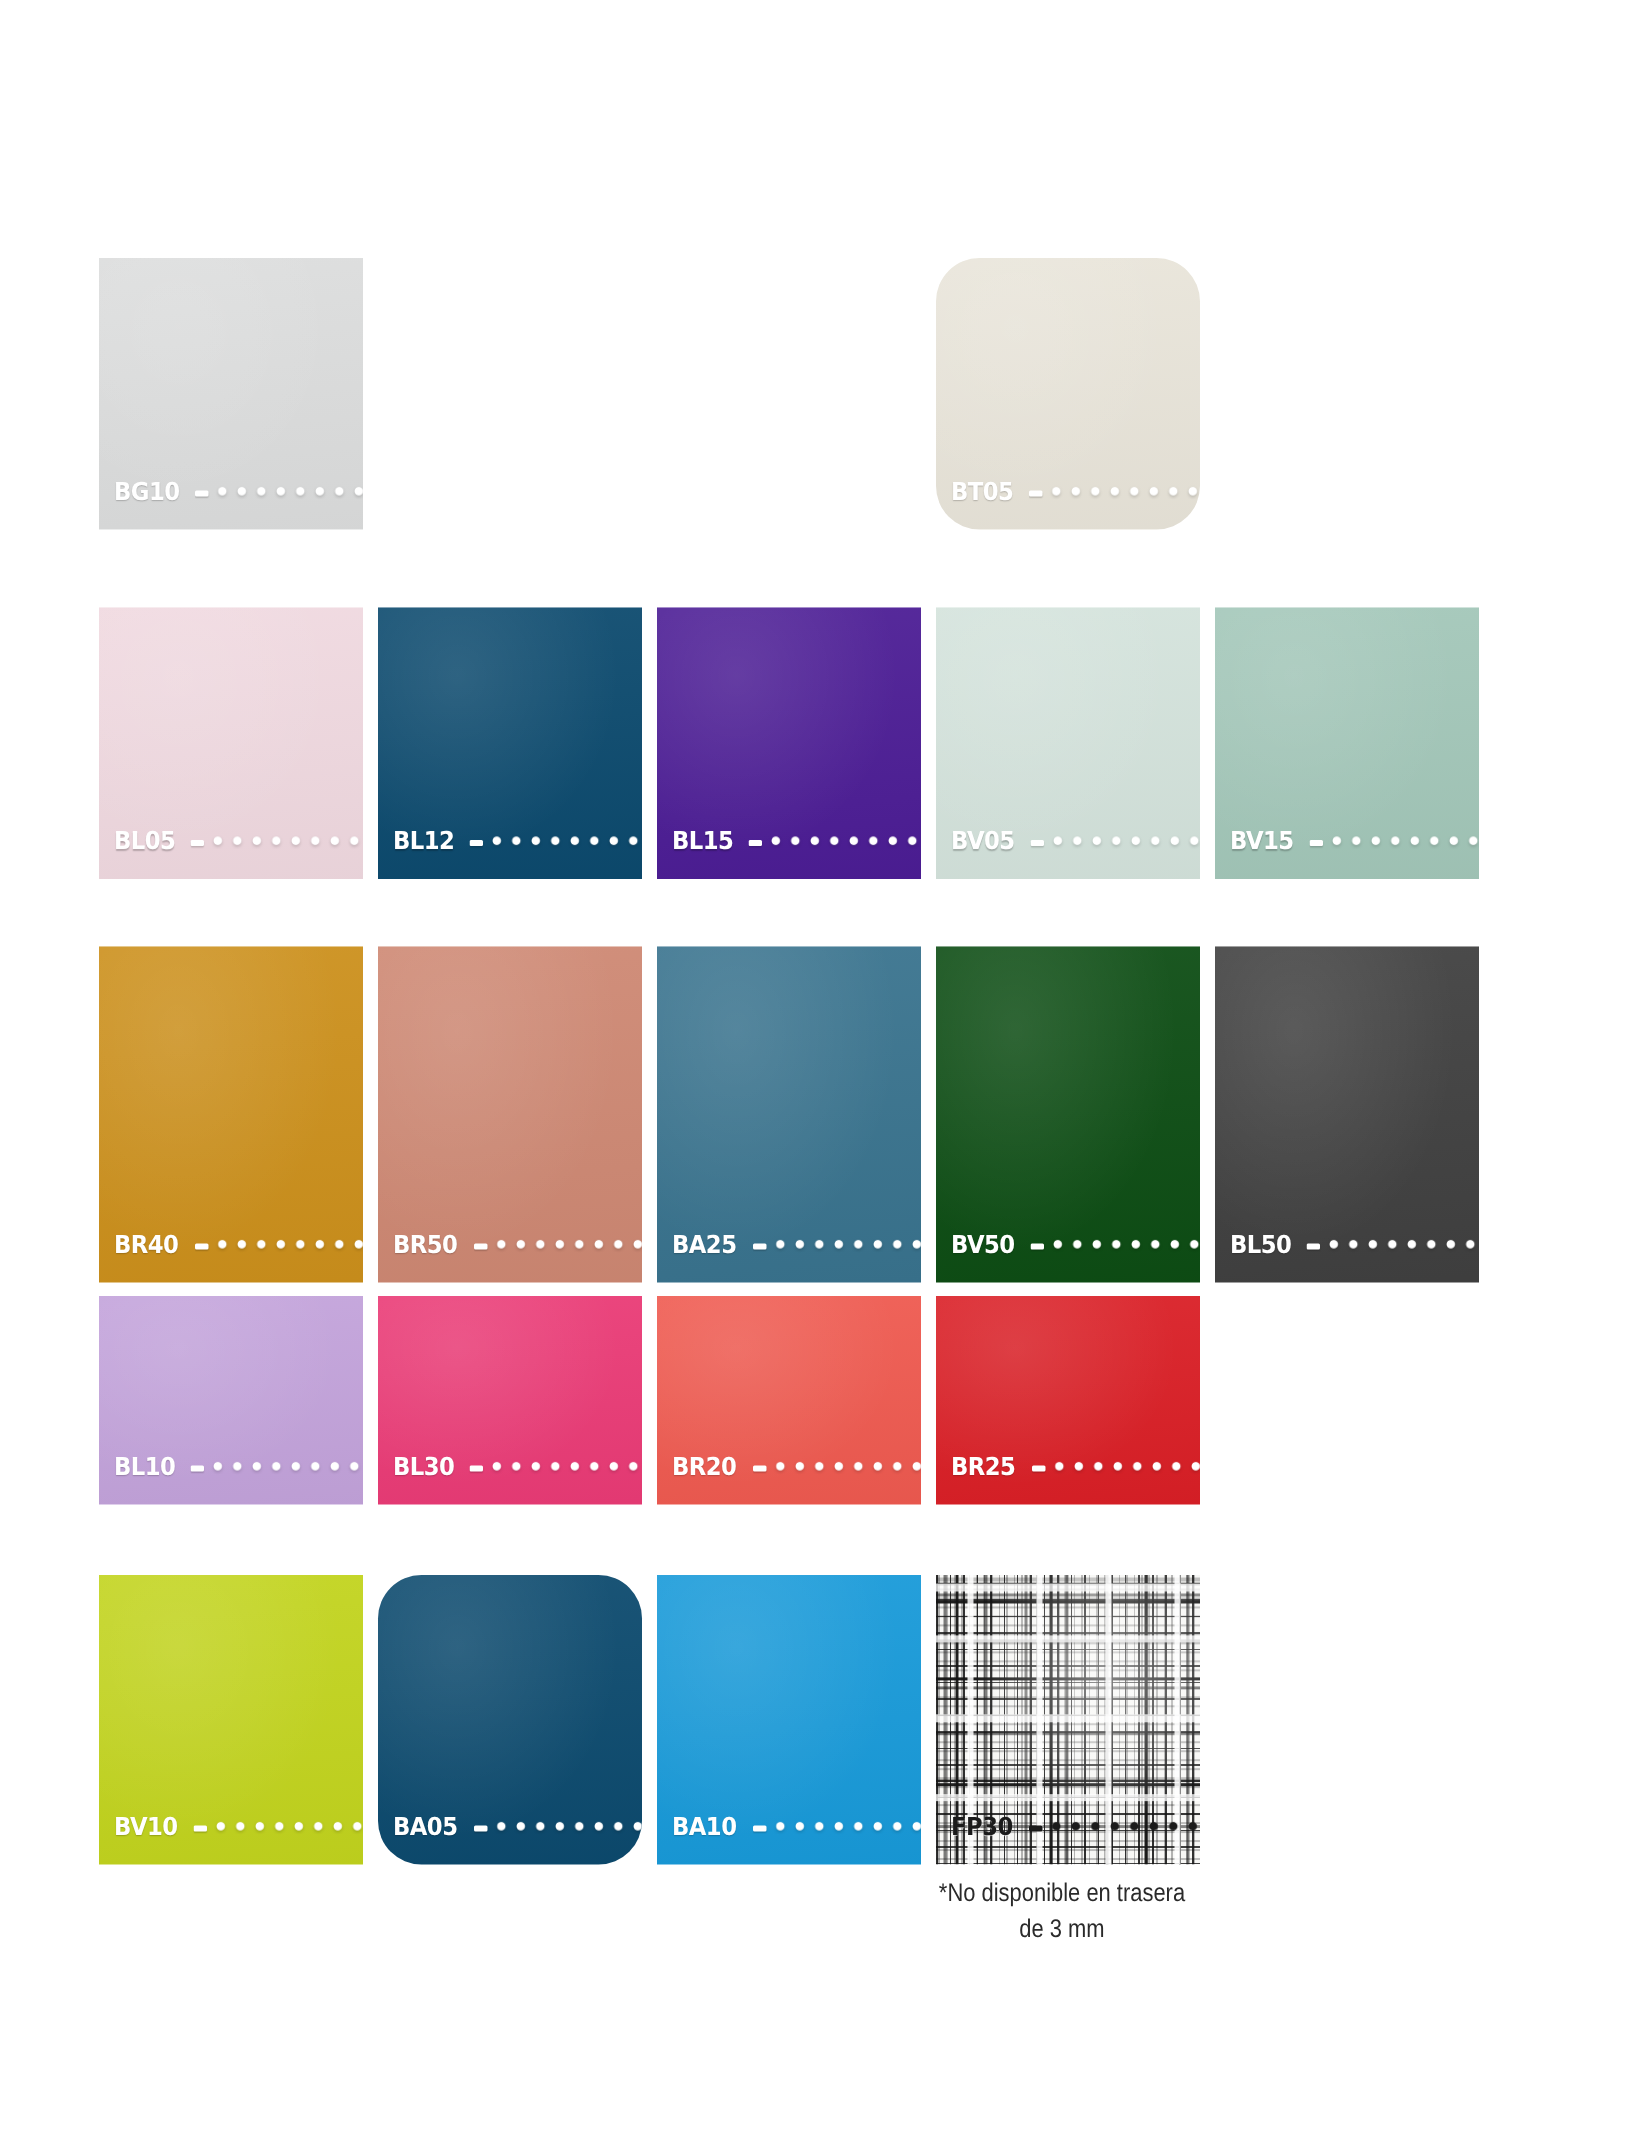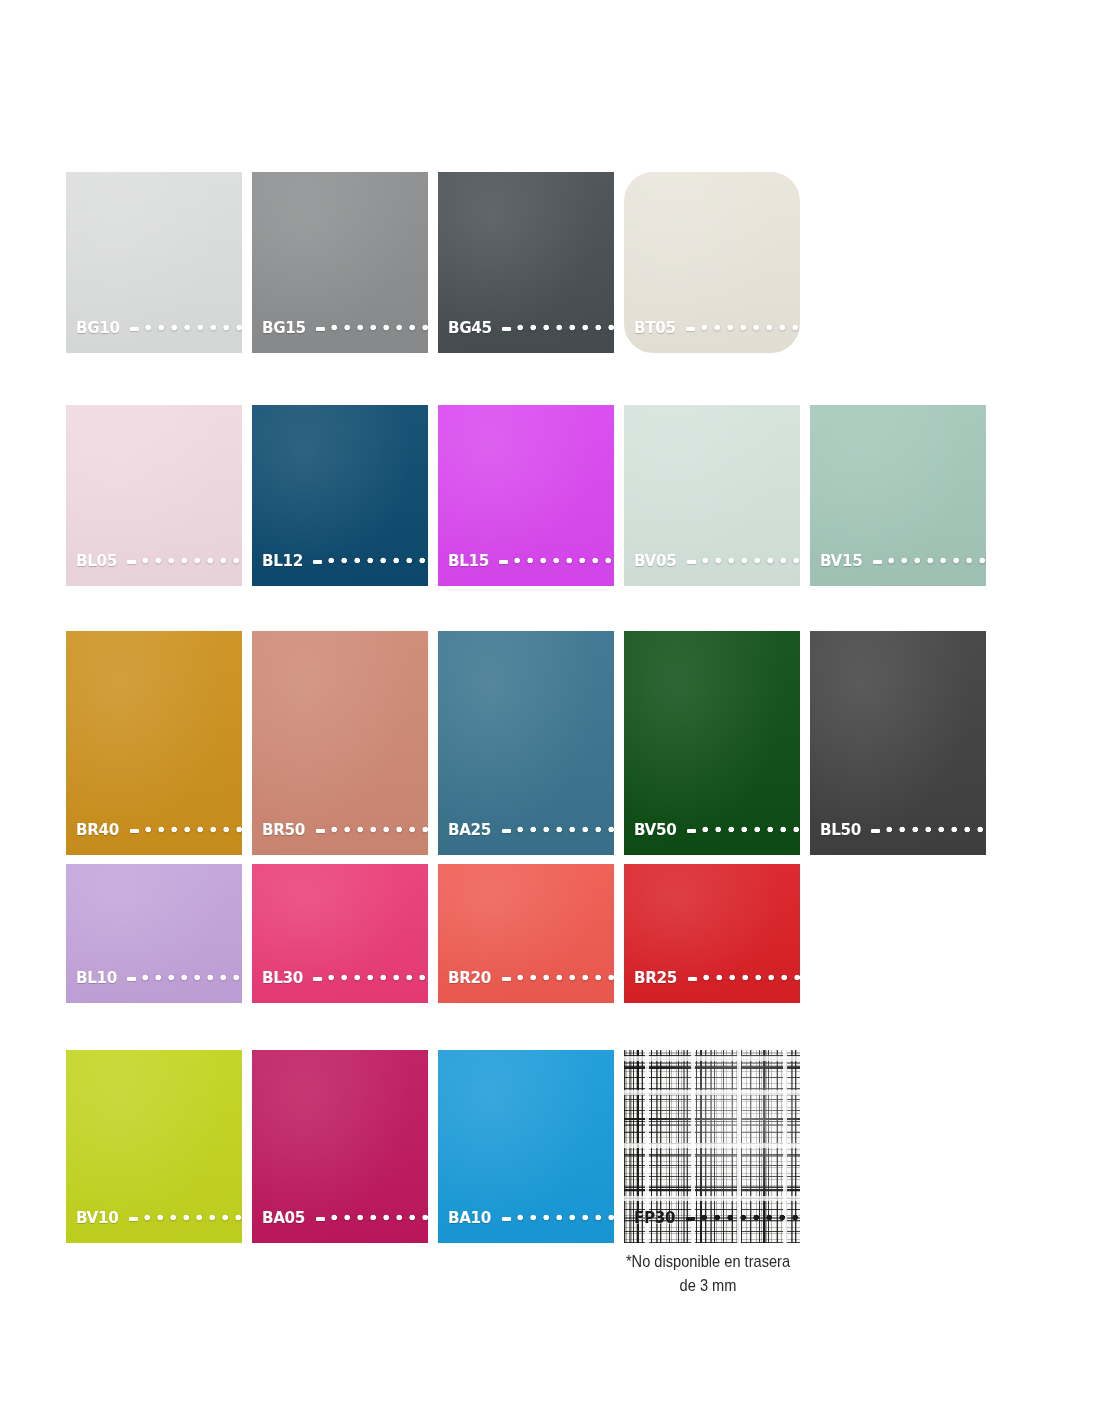--- a/index.html
+++ b/index.html
@@ -174,40 +174,20 @@
         <div class="swatch col-0" style="background-color: rgb(220, 221, 221);">
           <div class="paper"></div>
           <div class="swatch-caption">
             <span class="swatch-code">BG10</span>
             <div class="swatch-dots">
               <span class="dash"></span>
               <span class="dotline"></span>
             </div>
           </div>
         </div>
-        <div class="swatch col-1" style="background-color: rgb(139, 141, 142);">
-          <div class="paper"></div>
-          <div class="swatch-caption">
-            <span class="swatch-code">BG15</span>
-            <div class="swatch-dots">
-              <span class="dash"></span>
-              <span class="dotline"></span>
-            </div>
-          </div>
-        </div>
-        <div class="swatch col-2" style="background-color: rgb(71, 78, 82);">
-          <div class="paper"></div>
-          <div class="swatch-caption">
-            <span class="swatch-code">BG45</span>
-            <div class="swatch-dots">
-              <span class="dash"></span>
-              <span class="dotline"></span>
-            </div>
-          </div>
-        </div>
         <div class="swatch col-3" style="background-color: rgb(233, 229, 218); border-radius: 29px;">
           <div class="paper"></div>
           <div class="swatch-caption">
             <span class="swatch-code">BT05</span>
             <div class="swatch-dots">
               <span class="dash"></span>
               <span class="dotline"></span>
             </div>
           </div>
         </div>
@@ -226,21 +206,21 @@
         <div class="swatch col-1" style="background-color: #0c4a6e;">
           <div class="paper"></div>
           <div class="swatch-caption">
             <span class="swatch-code">BL12</span>
             <div class="swatch-dots">
               <span class="dash"></span>
               <span class="dotline"></span>
             </div>
           </div>
         </div>
-        <div class="swatch col-2" style="background-color: #d946ef; text-align: right;">
+        <div class="swatch col-2" style="background-color: #4c1d95; text-align: right;">
           <div class="paper"></div>
           <div class="swatch-caption">
             <span class="swatch-code">BL15</span>
             <div class="swatch-dots">
               <span class="dash"></span>
               <span class="dotline"></span>
             </div>
           </div>
         </div>
         <div class="swatch col-3" style="background-color: rgb(212, 227, 220);">
@@ -362,21 +342,21 @@
         <div class="swatch col-0" style="background-color: rgb(194, 212, 30);">
           <div class="paper"></div>
           <div class="swatch-caption">
             <span class="swatch-code">BV10</span>
             <div class="swatch-dots">
               <span class="dash"></span>
               <span class="dotline"></span>
             </div>
           </div>
         </div>
-        <div class="swatch col-1" style="background-color: #be185d;">
+        <div class="swatch col-1" style="background-color: #0c4a6e; border-radius: 29px;">
           <div class="paper"></div>
           <div class="swatch-caption">
             <span class="swatch-code">BA05</span>
             <div class="swatch-dots">
               <span class="dash"></span>
               <span class="dotline"></span>
             </div>
           </div>
         </div>
         <div class="swatch col-2" style="background-color: rgb(24, 154, 217);">

